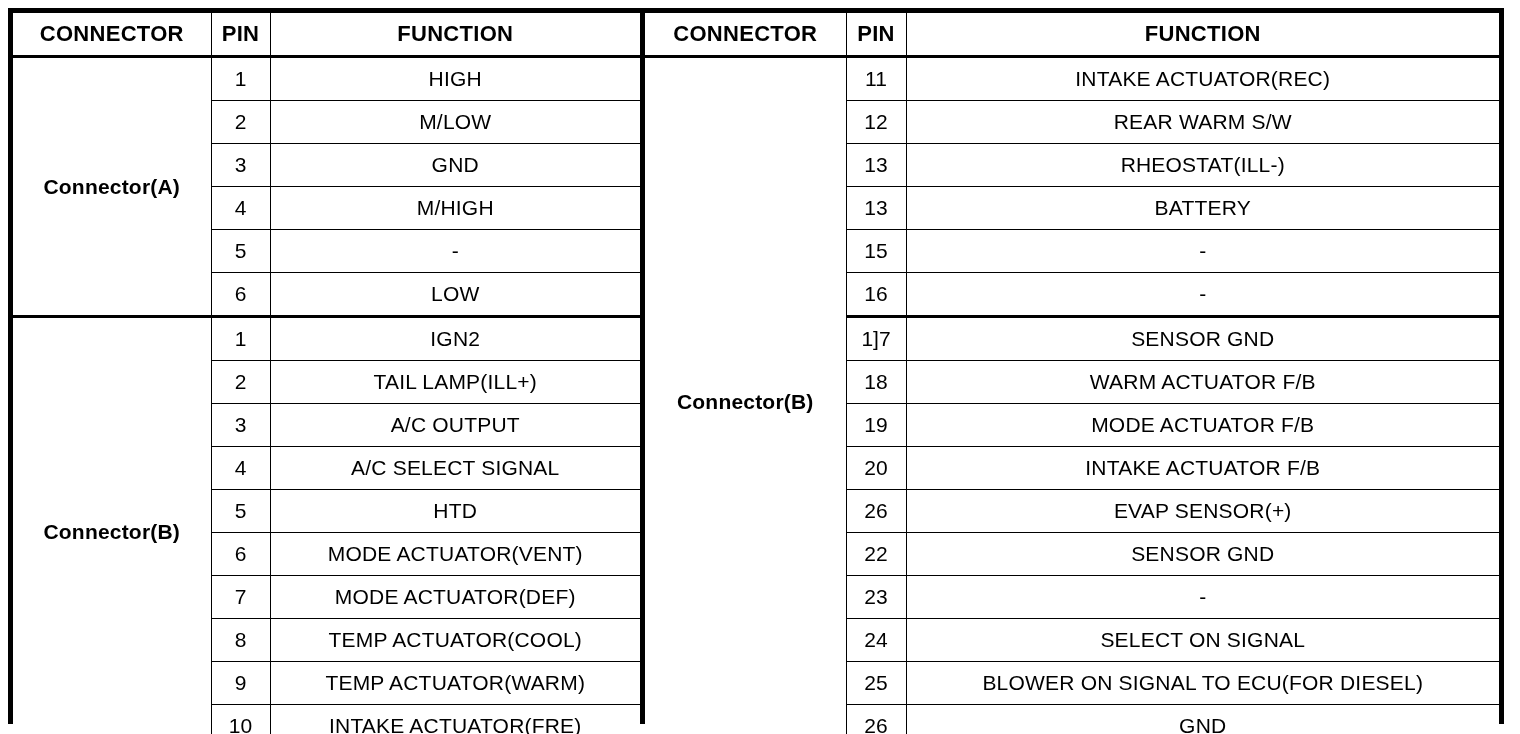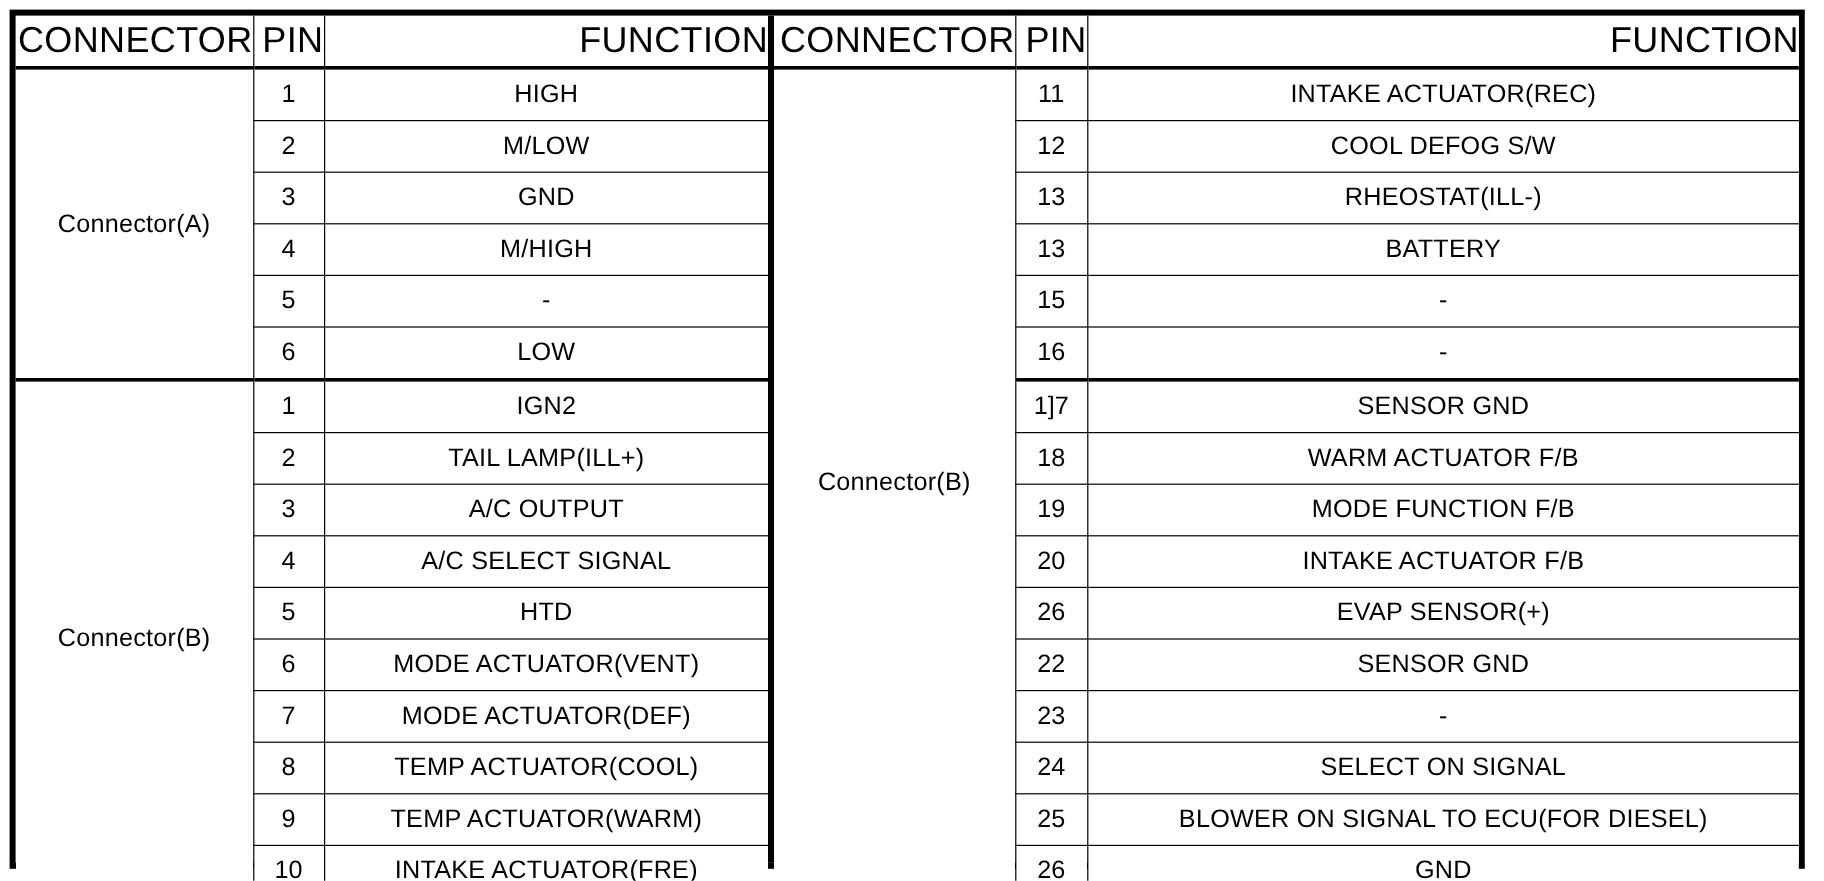--- a/index.html
+++ b/index.html
@@ -64,45 +64,44 @@
     line-height: 42px;
     text-align: center;
     vertical-align: middle;
     white-space: nowrap;
     overflow: hidden;
     background: #ffffff;
   }
 
   
   table.pin-table thead th {
-    font-weight: normal;
-    font-size: 30px;
+    font-weight: bold;
+    font-size: 22px;
     letter-spacing: 0.3px;
     border-bottom: 3px solid #000000;
     border-top: 0;
-    text-align: right;
   }
 
   
   table.pin-table tr > *:first-child { border-left: 0; }
   table.pin-table tr > *:last-child  { border-right: 0; }
   table.pin-table thead tr > * { border-top: 0; }
   table.pin-table tbody tr:last-child > * { border-bottom: 0; }
 
   
   .col-conn { width: 198px; }
   .col-pin  { width: 59px; }
   .col-func { width: auto; }
 
   .col-conn-r { width: 201px; }
   .col-pin-r  { width: 60px; }
 
   
   td.conn-label {
-    font-weight: normal;
+    font-weight: bold;
     font-size: 21px;
     letter-spacing: 0.2px;
   }
 
   
   tr.section-start > td,
   tr.section-start > th {
     border-top: 3px solid #000000;
   }
 
@@ -218,21 +217,21 @@
           </tr>
         </thead>
         <tbody>
           <tr>
             <td class="conn-label" rowspan="16">Connector(B)</td>
             <td class="pin-cell">11</td>
             <td class="func-cell">INTAKE ACTUATOR(REC)</td>
           </tr>
           <tr>
             <td class="pin-cell">12</td>
-            <td class="func-cell">COOL DEFOG S/W</td>
+            <td class="func-cell">REAR WARM S/W</td>
           </tr>
           <tr>
             <td class="pin-cell">13</td>
             <td class="func-cell">RHEOSTAT(ILL-)</td>
           </tr>
           <tr>
             <td class="pin-cell">13</td>
             <td class="func-cell">BATTERY</td>
           </tr>
           <tr>
@@ -246,21 +245,21 @@
           <tr class="section-start">
             <td class="pin-cell">1]7</td>
             <td class="func-cell">SENSOR GND</td>
           </tr>
           <tr>
             <td class="pin-cell">18</td>
             <td class="func-cell">WARM ACTUATOR F/B</td>
           </tr>
           <tr>
             <td class="pin-cell">19</td>
-            <td class="func-cell">MODE FUNCTION F/B</td>
+            <td class="func-cell">MODE ACTUATOR F/B</td>
           </tr>
           <tr>
             <td class="pin-cell">20</td>
             <td class="func-cell">INTAKE ACTUATOR F/B</td>
           </tr>
           <tr>
             <td class="pin-cell">26</td>
             <td class="func-cell">EVAP SENSOR(+)</td>
           </tr>
           <tr>

